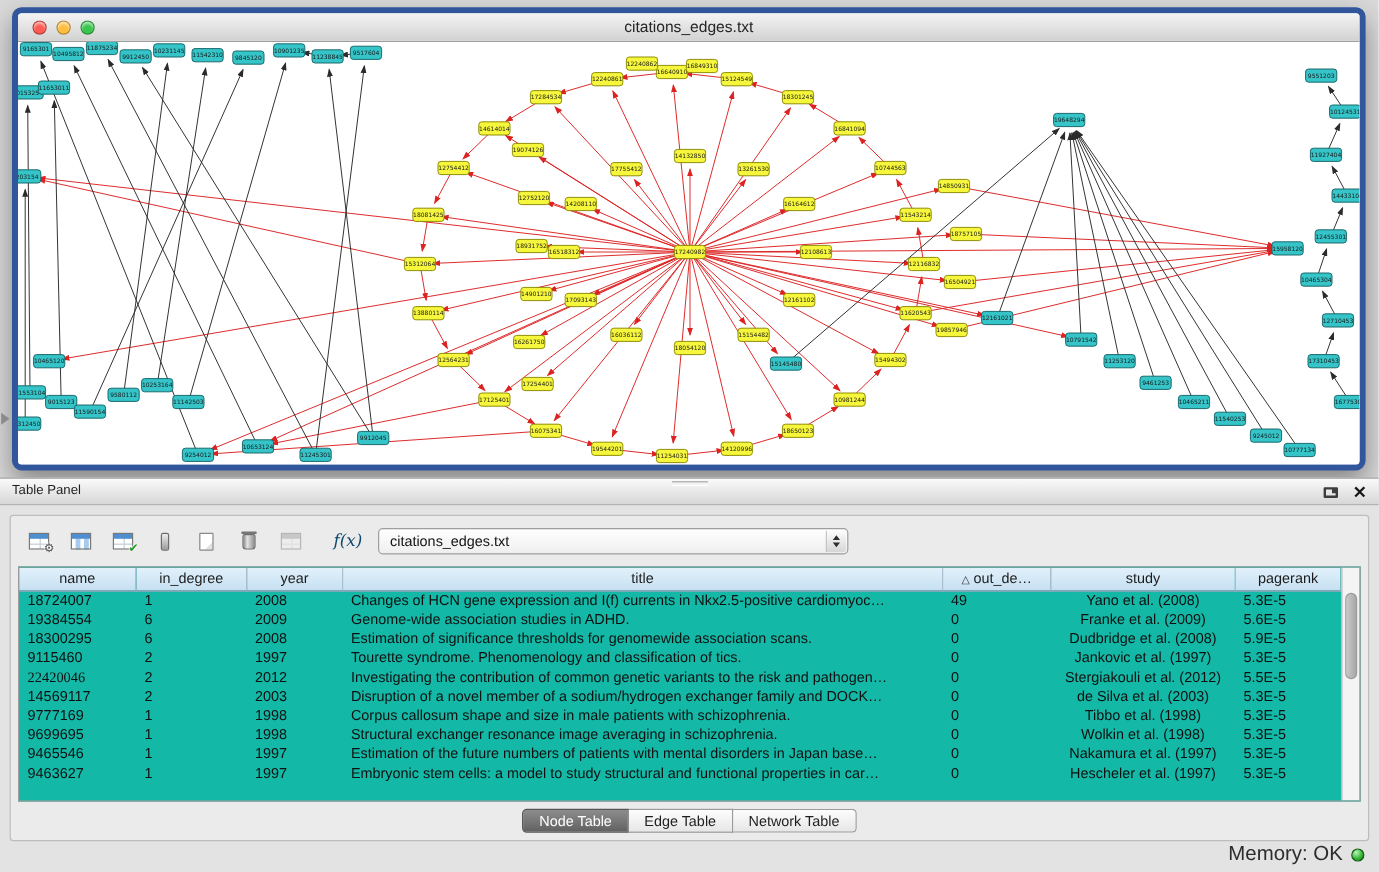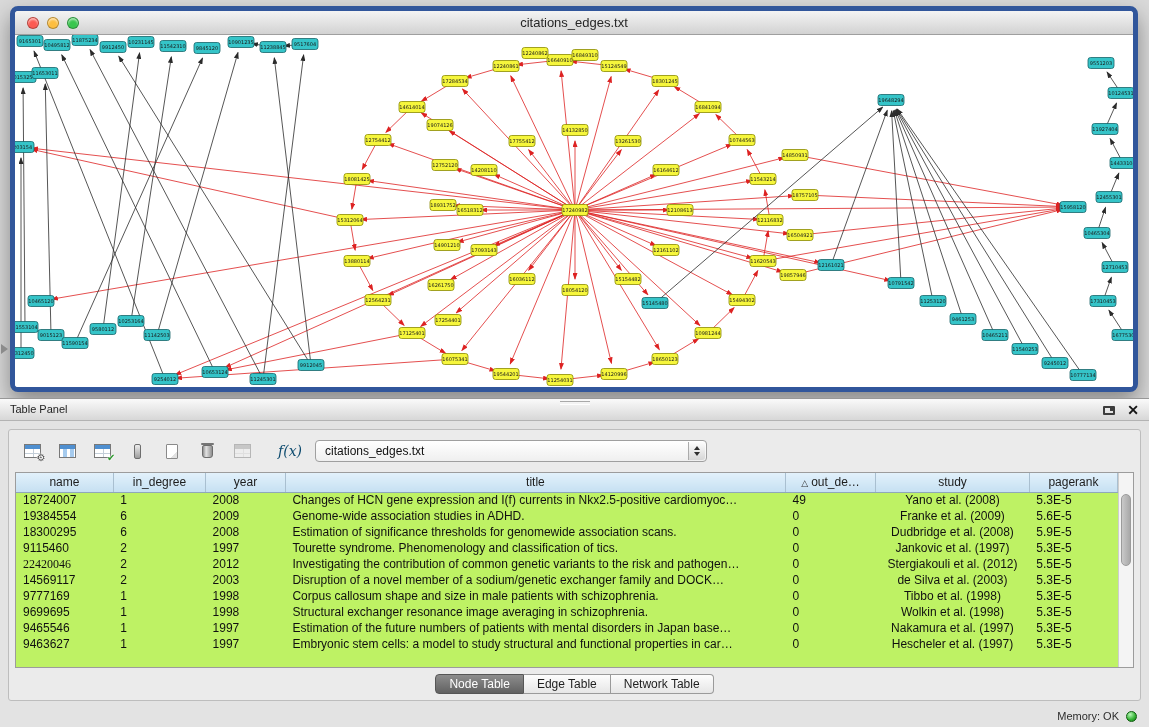--- a/index.html
+++ b/index.html
@@ -66,21 +66,21 @@
   .combo { position:relative; display:flex; align-items:center; width:392px; height:22px; margin-left:16px;
     background:linear-gradient(#ffffff,#efefef); border:1px solid #9f9f9f; border-radius:4px;
     padding-left:9px; font-size:12px; color:#111; }
   .combo-caps { position:absolute; right:1px; top:1px; bottom:1px; width:17px;
     background:linear-gradient(#fdfdfd,#d6d6d6); border-left:1px solid #ababab; border-radius:0 3px 3px 0;
     display:flex; flex-direction:column; align-items:center; justify-content:center; gap:2px; }
   .combo-caps i { display:block; width:0; height:0; border-left:3.5px solid transparent; border-right:3.5px solid transparent; }
   .caps-up { border-bottom:4px solid #2e2e2e; }
   .caps-down { border-top:4px solid #2e2e2e; }
 
-  .table-box { position:absolute; left:6px; right:6px; top:42px; bottom:32px; background:#bef264;
+  .table-box { position:absolute; left:6px; right:6px; top:42px; bottom:32px; background:#14b8a6;
     border:1px solid #9c9c9c; overflow:hidden; }
   table { border-collapse:collapse; table-layout:fixed; width:calc(100% - 15px); }
   th { height:19px; font-size:12px; font-weight:normal; color:#1c1c1c; text-align:center;
     background:linear-gradient(#e2f1fb,#c6e0f2); border-right:1px solid #a9bfd0; border-bottom:1px solid #8fa8ba;
     overflow:hidden; white-space:nowrap; }
   th .sort { font-size:9px; margin-right:3px; color:#333; }
   td { height:16px; font-size:12px; color:#101010; padding:0 7px; white-space:nowrap;
     overflow:hidden; text-overflow:ellipsis; }
   .vscroll { position:absolute; right:0; top:0; bottom:0; width:15px; background:#f4f4f4;
     border-left:1px solid #cdcdcd; }
@@ -88,21 +88,21 @@
     background:linear-gradient(90deg,#c9c9c9,#a8a8a8); border:1px solid #9b9b9b; }
 
   .tabs { position:absolute; left:0; right:0; bottom:6px; display:flex; justify-content:center; }
   .tab { height:20px; line-height:19px; padding:0 13px; font-size:12px; color:#1e1e1e;
     background:linear-gradient(#fdfdfd,#e6e6e6); border:1px solid #9a9a9a; border-left:none; }
   .tab:first-child { border-left:1px solid #9a9a9a; border-radius:4px 0 0 4px;text-align:center; }
   .tab:last-child { border-radius:0 4px 4px 0; }
   .tab.selected { background:linear-gradient(#8d8d8d,#616161); color:#fff; border-color:#565656; }
 
   .statusbar { position:absolute; right:12px; bottom:5px; display:flex; align-items:center; gap:7px;
-    font-size:11px; color:#2d2d2d; }
+    font-size:17px; color:#2d2d2d; }
   .memdot { width:11px; height:11px; border-radius:50%; border:1px solid #0d5c0d;
     background:radial-gradient(circle at 35% 28%, #b7f7b7, #35b335 58%, #157815); }
 </style>
 </head>
 <body>
 
 <div class="desktop">
 
   <div class="graph-window">
     <div class="gw-titlebar">
@@ -741,21 +741,21 @@
                 <td style="text-align: left;">2012</td>
                 <td style="text-align: left;">Investigating the contribution of common genetic variants to the risk and pathogen…</td>
                 <td style="text-align: left;">0</td>
                 <td style="text-align: center;">Stergiakouli et al. (2012)</td>
                 <td style="text-align: left;">5.5E-5</td>
               </tr>
               <tr>
                 <td style="text-align: left;">14569117</td>
                 <td style="text-align: left;">2</td>
                 <td style="text-align: left;">2003</td>
-                <td style="text-align: left;">Disruption of a novel member of a sodium/genetic exchanger family and DOCK…</td>
+                <td style="text-align: left;">Disruption of a novel member of a sodium/hydrogen exchanger family and DOCK…</td>
                 <td style="text-align: left;">0</td>
                 <td style="text-align: center;">de Silva et al. (2003)</td>
                 <td style="text-align: left;">5.3E-5</td>
               </tr>
               <tr>
                 <td style="text-align: left;">9777169</td>
                 <td style="text-align: left;">1</td>
                 <td style="text-align: left;">1998</td>
                 <td style="text-align: left;">Corpus callosum shape and size in male patients with schizophrenia.</td>
                 <td style="text-align: left;">0</td>

